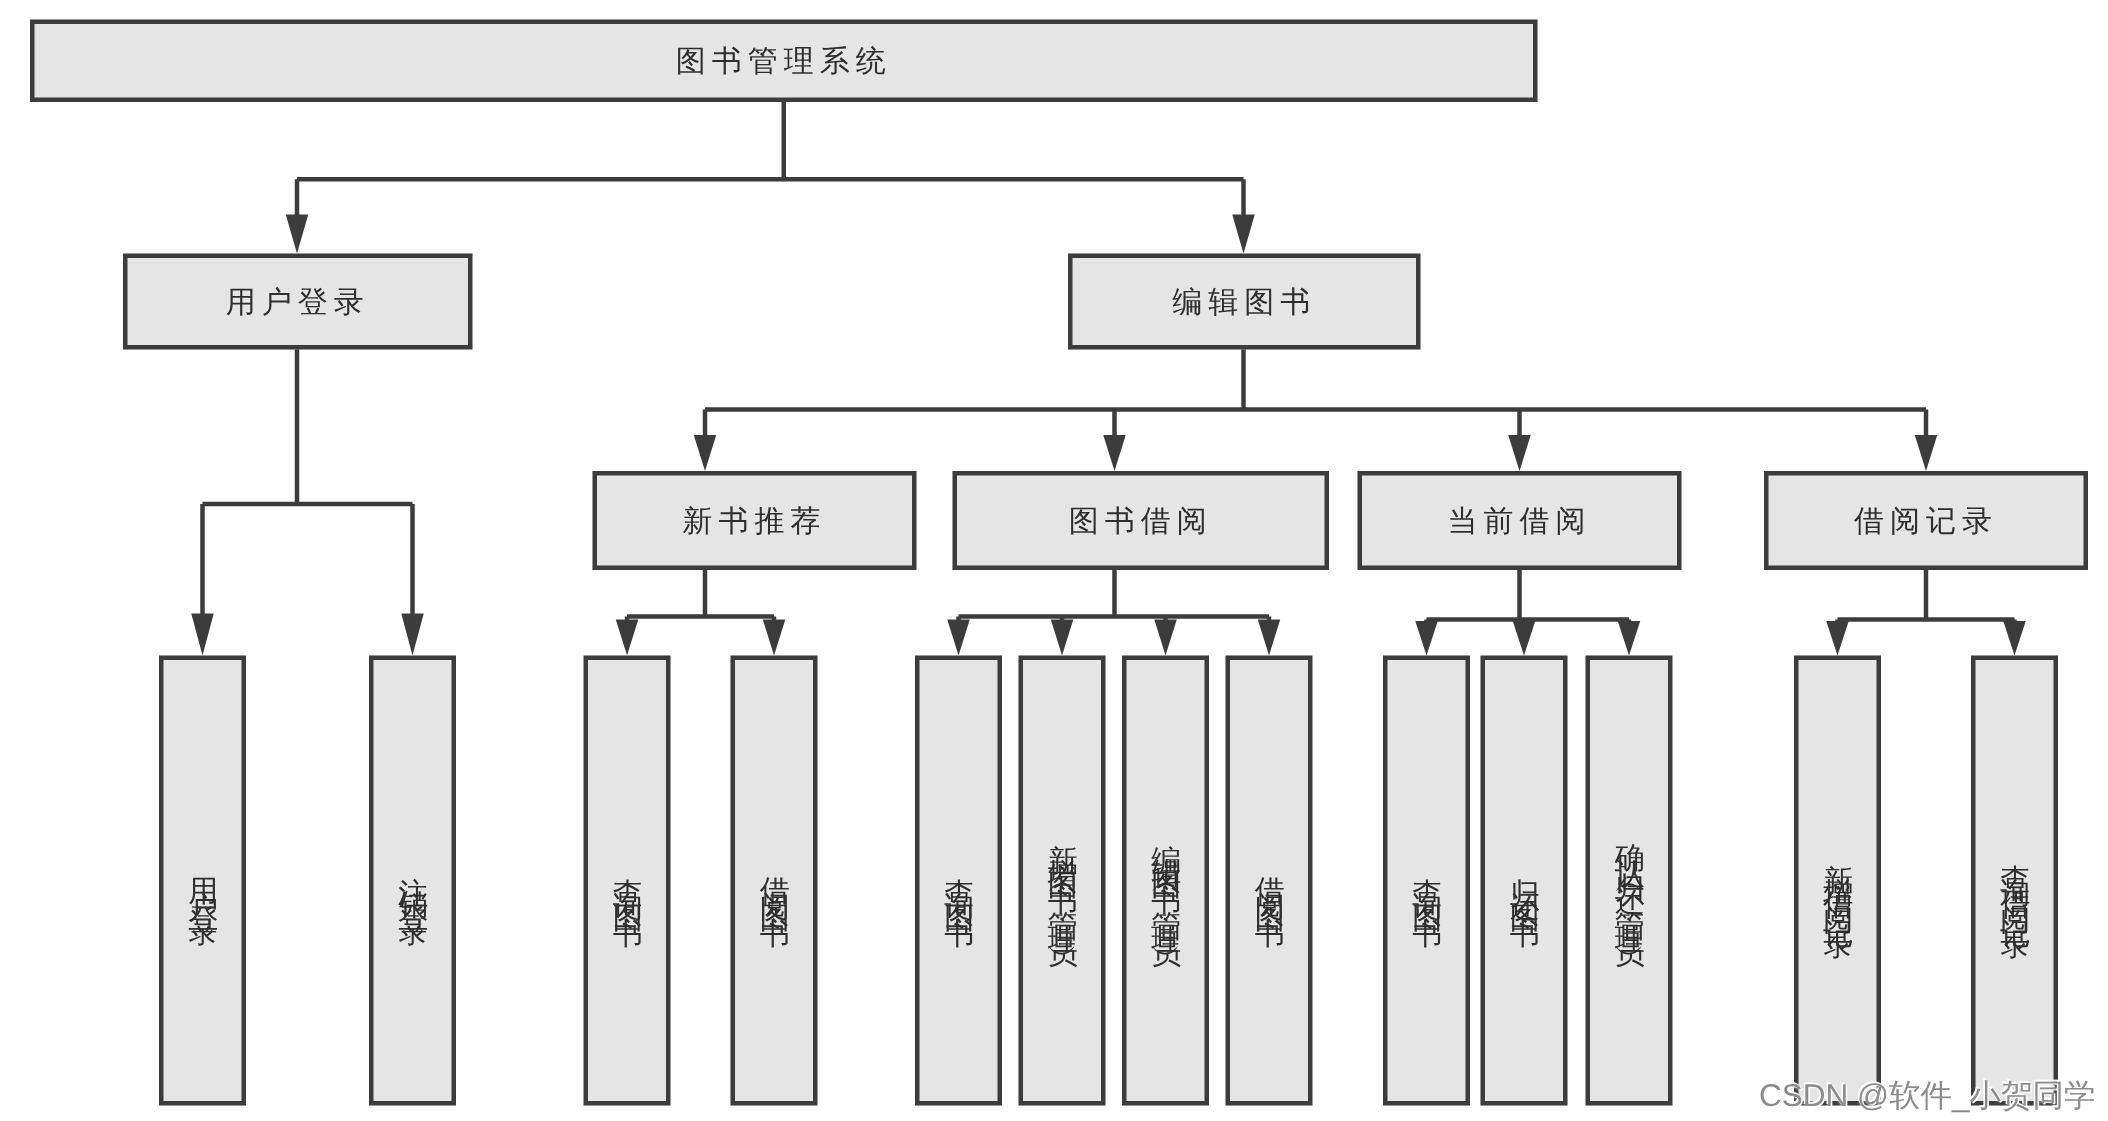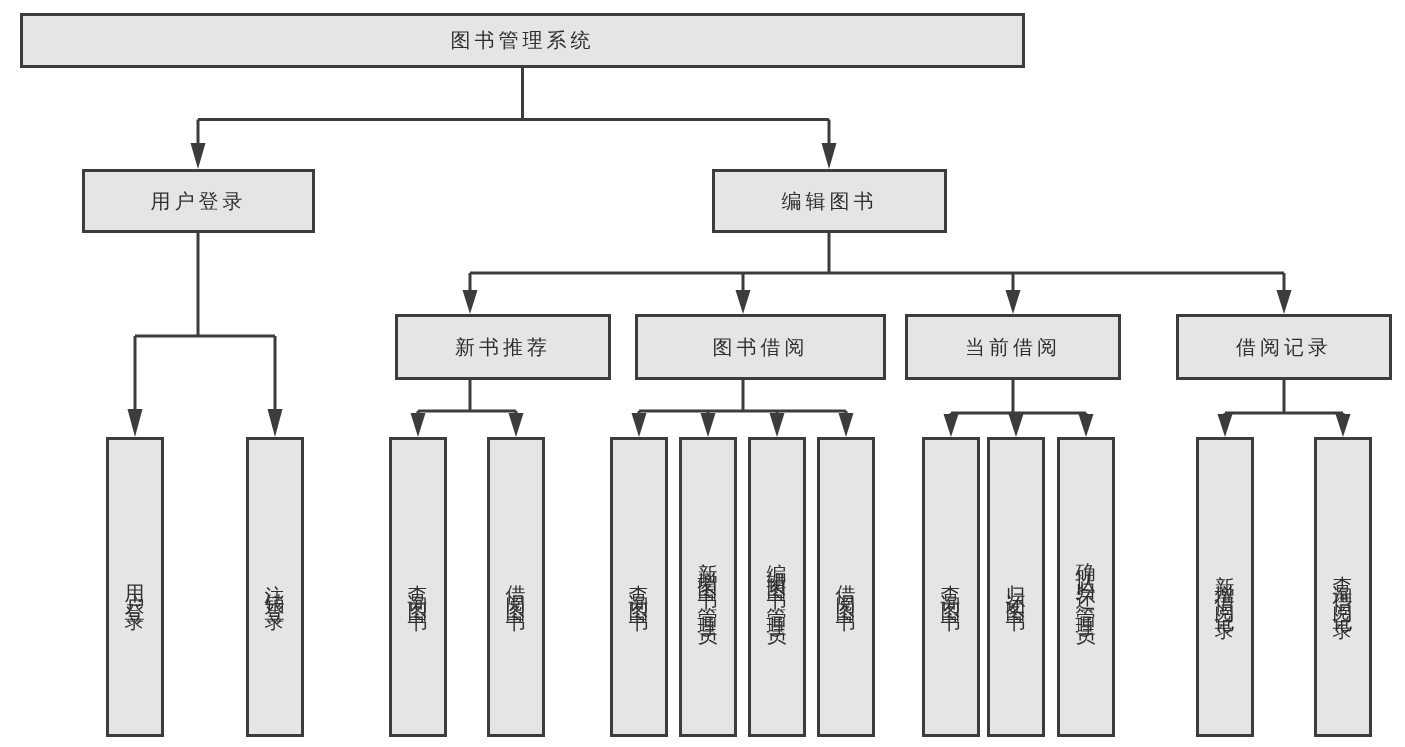--- a/index.html
+++ b/index.html
@@ -164,14 +164,15 @@
     <span class="vlbl">确认归还（管理员）</span>
   </div>
 
   <div class="node" style="left:1196px;top:437px;width:58px;height:300px;">
     <span class="vlbl">新增借阅记录</span>
   </div>
   <div class="node" style="left:1314px;top:437px;width:58px;height:300px;">
     <span class="vlbl">查询借阅记录</span>
   </div>
 
+  <div class="watermark">CSDN @软件_小贺同学</div>
 
 </div>
 
 </body></html>

